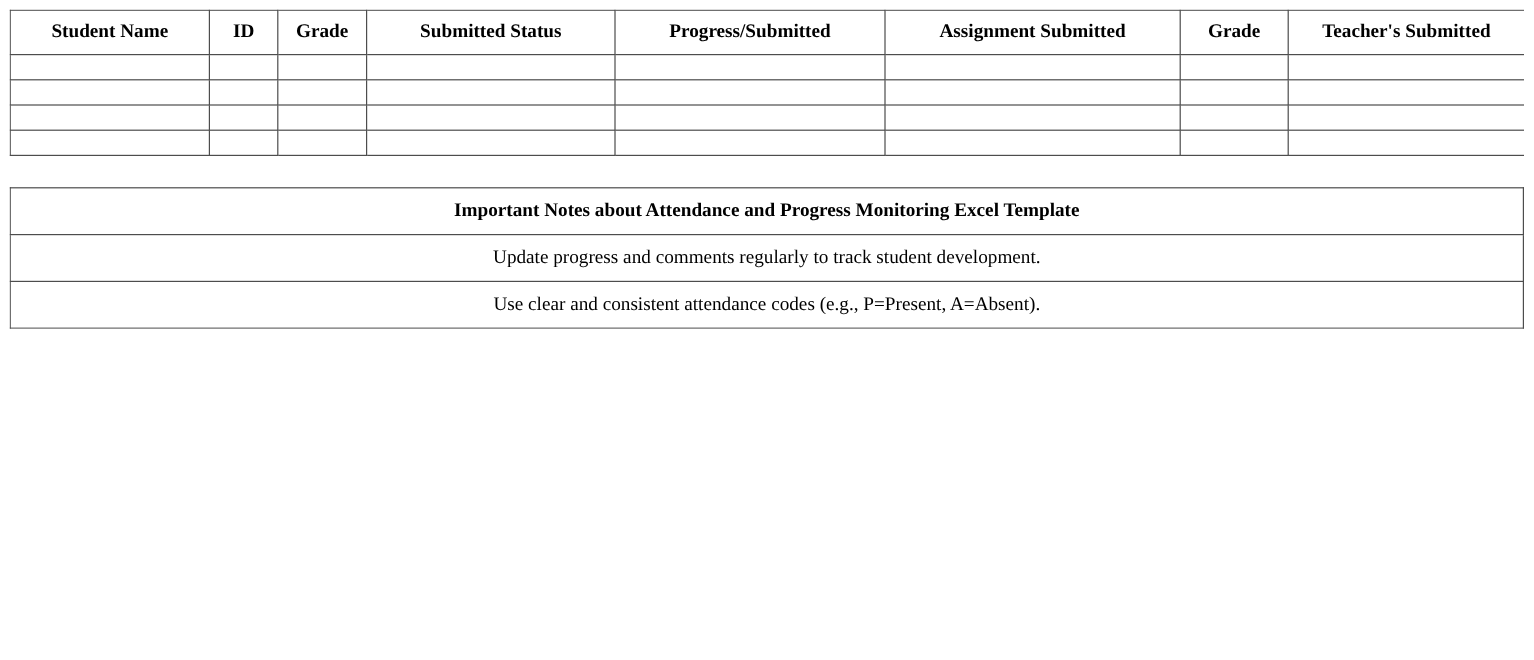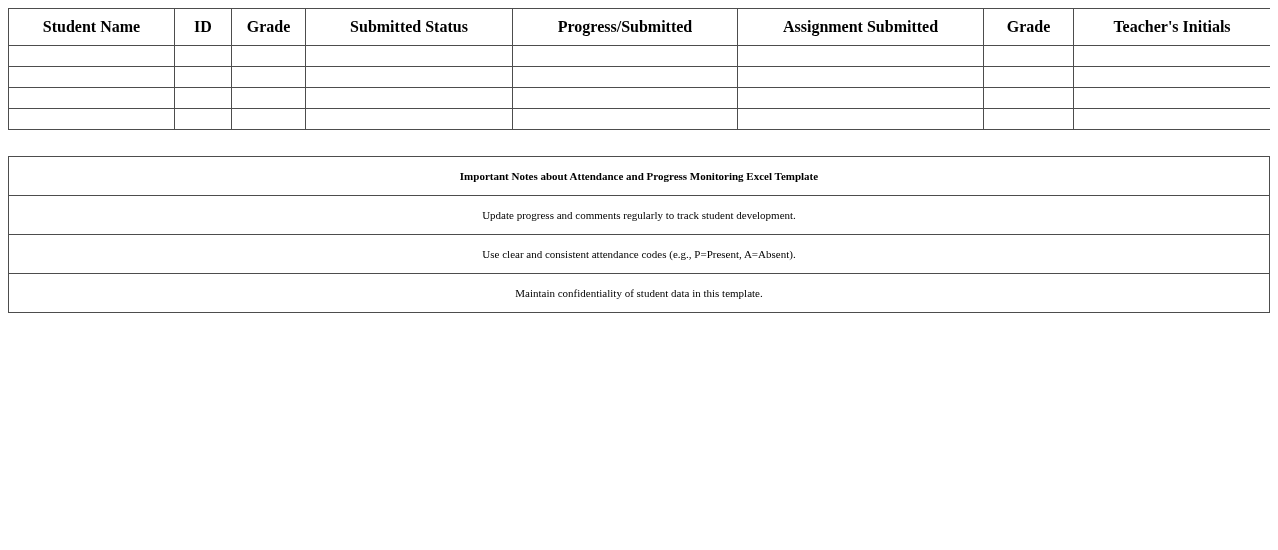--- a/index.html
+++ b/index.html
@@ -33,21 +33,21 @@
   }
   .attendance-table td {
     height: 20px;
   }
   
   .notes-table {
     margin-top: 26px;
   }
   .notes-table td {
     height: 38px;
-    font-size: 11px;
+    font-size: 16px;
   }
   .notes-table tr.title-row td {
     font-weight: bold;
   }
 </style>
 </head>
 <body>
 
 <table class="attendance-table">
   <colgroup>
@@ -62,21 +62,21 @@
   </colgroup>
   <thead>
     <tr>
       <th>Student Name</th>
       <th>ID</th>
       <th>Grade</th>
       <th>Submitted Status</th>
       <th>Progress/Submitted</th>
       <th>Assignment Submitted</th>
       <th>Grade</th>
-      <th>Teacher's Initials</th>
+      <th>Teacher's Submitted</th>
     </tr>
   </thead>
   <tbody>
     <tr>
       <td></td>
       <td></td>
       <td></td>
       <td></td>
       <td></td>
       <td></td>
@@ -120,17 +120,14 @@
   <tbody>
     <tr class="title-row">
       <td>Important Notes about Attendance and Progress Monitoring Excel Template</td>
     </tr>
     <tr>
       <td>Update progress and comments regularly to track student development.</td>
     </tr>
     <tr>
       <td>Use clear and consistent attendance codes (e.g., P=Present, A=Absent).</td>
     </tr>
-    <tr>
-      <td>Maintain confidentiality of student data in this template.</td>
-    </tr>
   </tbody>
 </table>
 
 </body></html>

